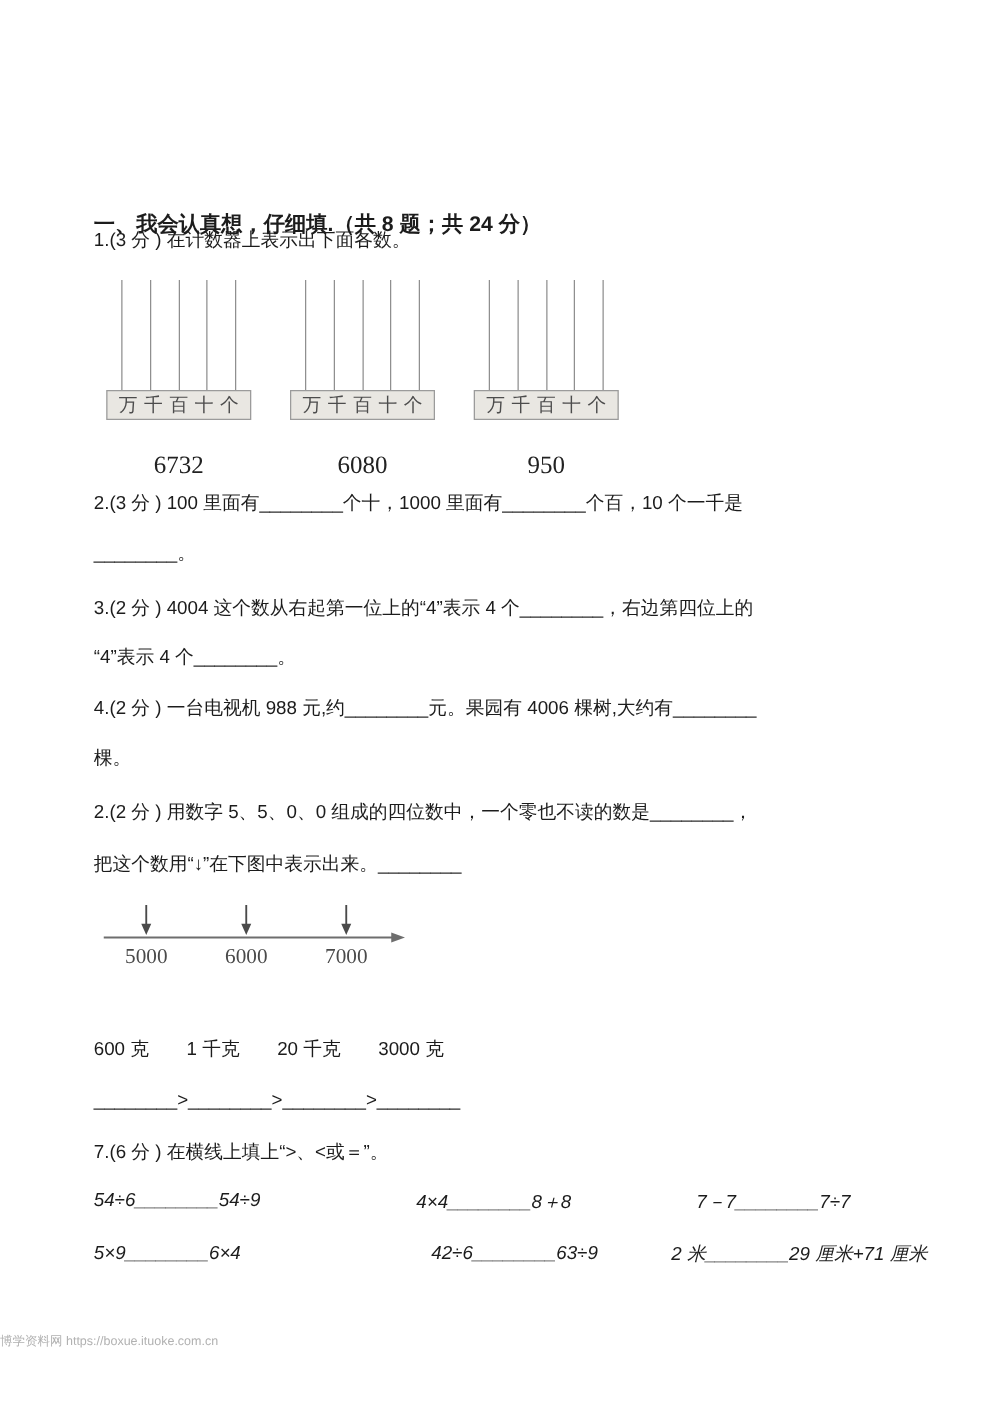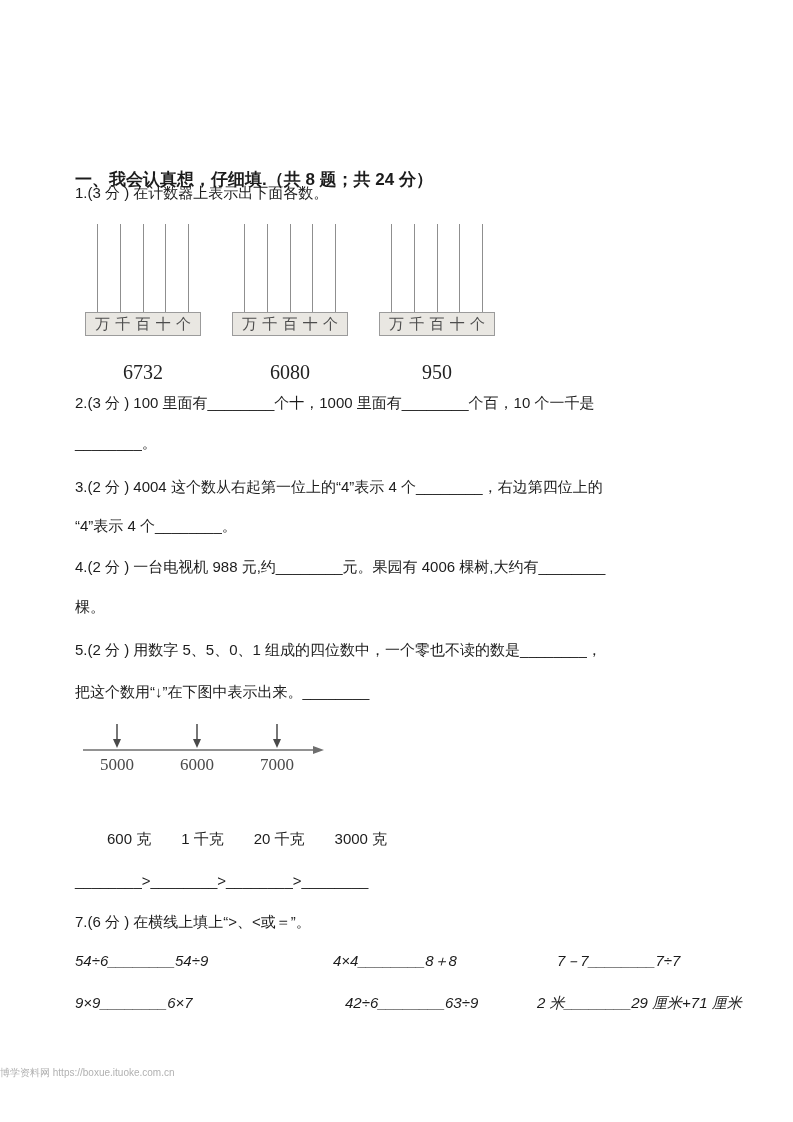--- a/index.html
+++ b/index.html
@@ -51,21 +51,21 @@
 
   
   .numberline { position:absolute; top:716px; left:75px; }
   .nl-label {
     font-family:"Liberation Serif", serif;
     font-size:17px; fill:#4a4a4a;
   }
 
   .weights-row {
     position:absolute; top:830px; left:75px;
-    display:flex; gap:30px; font-size:15px; white-space:pre;margin-left:32px;
+    display:flex; gap:30px; font-size:15px; white-space:pre;
   }
   .cmp-row { position:absolute; left:75px; width:700px; height:22px;font-style:italic; }
   .cmp-item {
     position:absolute; top:0; font-size:15px; white-space:pre;
   }
 
   .footer {
     position:absolute; top:1066px; left:0; width:100%;
     text-align:left; font-size:10px; color:#b1b1b1;
   }
@@ -140,21 +140,21 @@
 
   <div class="line" style="top:393px">2.(3 分 ) 100 里面有________个十，1000 里面有________个百，10 个一千是</div>
   <div class="line" style="top:433px">________。</div>
 
   <div class="line" style="top:477px">3.(2 分 ) 4004 这个数从右起第一位上的“4”表示 4 个________，右边第四位上的</div>
   <div class="line" style="top:516px">“4”表示 4 个________。</div>
 
   <div class="line" style="top:557px">4.(2 分 ) 一台电视机 988 元,约________元。果园有 4006 棵树,大约有________</div>
   <div class="line" style="top:597px">棵。</div>
 
-  <div class="line" style="top:640px">5.(2 分 ) 用数字 5、5、0、1 组成的四位数中，一个零也不读的数是________，</div>
+  <div class="line" style="top:640px">2.(2 分 ) 用数字 5、5、0、0 组成的四位数中，一个零也不读的数是________，</div>
   <div class="line" style="top:682px">把这个数用“↓”在下图中表示出来。________</div>
 
   <div class="numberline">
     <svg width="260" height="62">
       <line x1="8" y1="34" x2="240" y2="34" stroke="#6e6e6e" stroke-width="1.5"></line>
       <polygon points="249,34 238,30 238,38" fill="#6e6e6e"></polygon>
 
       <line x1="42" y1="8" x2="42" y2="25" stroke="#4a4a4a" stroke-width="1.5"></line>
       <polygon points="42,32 38,23 46,23" fill="#4a4a4a"></polygon>
       <line x1="122" y1="8" x2="122" y2="25" stroke="#4a4a4a" stroke-width="1.5"></line>
@@ -180,20 +180,20 @@
 
   <div class="line" style="top:912px">7.(6 分 ) 在横线上填上“&gt;、&lt;或＝”。</div>
 
   <div class="cmp-row" style="top:952px">
     <span class="cmp-item" style="left:0">54÷6________54÷9</span>
     <span class="cmp-item" style="left:258px">4×4________8＋8</span>
     <span class="cmp-item" style="left:482px">7－7________7÷7</span>
   </div>
 
   <div class="cmp-row" style="top:994px">
-    <span class="cmp-item" style="left:0">9×9________6×7</span>
+    <span class="cmp-item" style="left:0">5×9________6×4</span>
     <span class="cmp-item" style="left:270px">42÷6________63÷9</span>
     <span class="cmp-item" style="left:462px">2 米________29 厘米+71 厘米</span>
   </div>
 
   <div class="footer">博学资料网 https://boxue.ituoke.com.cn</div>
 
 </div>
 
 </body></html>

